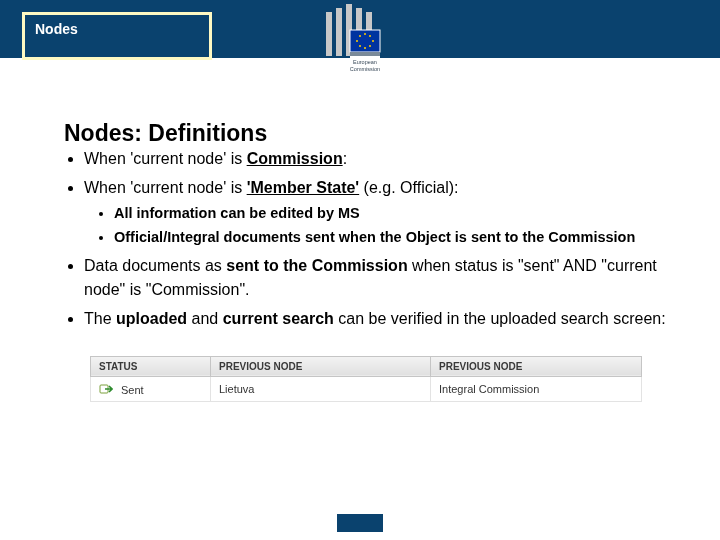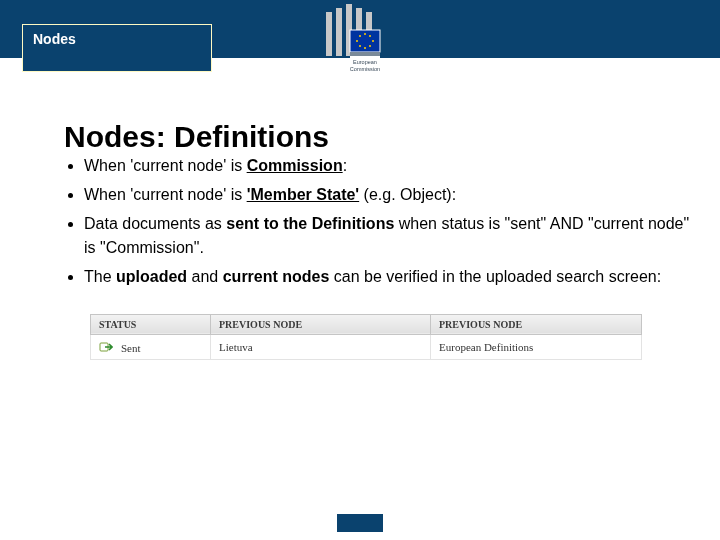--- a/index.html
+++ b/index.html
@@ -14,25 +14,25 @@
   }
   .topbar {
     width: 100%;
     height: 58px;
     background: #0a426e;
     position: relative;
   }
   .title-box {
     position: absolute;
     left: 22px;
-    top: 24px;
+    top: 12px;
     width: 190px;
     height: 48px;
     background: #0a426e;
-    border: 1px solid #fef9c3;
+    border: 3px solid #fef9c3;
     color: #fff;
     font-weight: bold;
     font-size: 14px;
     padding: 6px 10px;
     display: flex;
     align-items: flex-start;
   }
   .logo-wrap {
     position: absolute;
     left: 320px;
@@ -45,21 +45,21 @@
     top:0; left:0;
     width: 80px; height: 90px;
   }
   .logo-bg svg { display:block; }
   .content {
     padding: 14px 28px 0 30px;
   }
   .heading {
     margin-top: 48px;
     margin-left: 34px;
-    font-size: 30px;
+    font-size: 23px;
     font-weight: bold;
     color: #000;
   }
   ul.level1 {
     padding-left: 54px;
     font-size: 16px;
     line-height: 1.45;
   }
   ul.level1 > li {
     margin-bottom: 6px;
@@ -77,21 +77,20 @@
     margin-bottom: 3px;
   }
   .underline { text-decoration: underline; }
   .bold { font-weight: bold; }
 
   .table-img {
     margin: 26px 60px 0 60px;
     border-collapse: collapse;
     width: 552px;
     font-size: 11px;
-    font-family: Liberation Serif, serif;
   }
   .table-img th {
     background: linear-gradient(#f3f3f3,#e0e0e0);
     border: 1px solid #c5c5c5;
     text-align: left;
     padding: 4px 8px;
     font-weight: bold;
     color: #3a3a3a;
     font-size: 10px;
   }
@@ -161,27 +160,31 @@
 </div>
 
 <div class="content">
   <div class="heading">Nodes: Definitions</div>
 
   <ul class="level1">
     <li>
       <span>When 'current node' is </span><span class="bold underline">Commission</span><span>:</span>
     </li>
     <li>
-      <span>When 'current node' is </span><span class="bold underline">'Member State'</span><span> (e.g. Object):</span>
-    </li>
-    <li>
-      <span>Data documents as </span><span class="bold">sent to the Definitions</span><span> when status is "sent" AND "current node" is "Commission".</span>
-    </li>
-    <li>
-      <span>The </span><span class="bold">uploaded</span><span> and </span><span class="bold">current nodes</span><span> can be verified in the uploaded search screen:</span>
+      <span>When 'current node' is </span><span class="bold underline">'Member State'</span><span> (e.g. Official):</span>
+      <ul class="level2">
+        <li>All information can be edited by MS</li>
+        <li>Official/Integral documents sent when the Object is sent to the Commission</li>
+      </ul>
+    </li>
+    <li>
+      <span>Data documents as </span><span class="bold">sent to the Commission</span><span> when status is "sent" AND "current node" is "Commission".</span>
+    </li>
+    <li>
+      <span>The </span><span class="bold">uploaded</span><span> and </span><span class="bold">current search</span><span> can be verified in the uploaded search screen:</span>
     </li>
   </ul>
 
   <table class="table-img">
     <thead>
       <tr>
         <th style="width:120px">STATUS</th>
         <th style="width:220px">PREVIOUS NODE</th>
         <th>PREVIOUS NODE</th>
       </tr>
@@ -193,19 +196,19 @@
             <span class="sent-icon">
               <svg width="14" height="14" viewBox="0 0 14 14">
                 <rect x="1" y="3" width="8" height="8" rx="1" fill="#fff" stroke="#7aa03a"></rect>
                 <path d="M6 7 L13 7 M10 4 L13 7 L10 10" stroke="#2e8b2e" stroke-width="1.6" fill="none"></path>
               </svg>
             </span>
             <span>Sent</span>
           </div>
         </td>
         <td>Lietuva</td>
-        <td>European Definitions</td>
+        <td>Integral Commission</td>
       </tr>
     </tbody>
   </table>
 </div>
 
 <div class="footer-bar"></div>
 
 </body></html>

